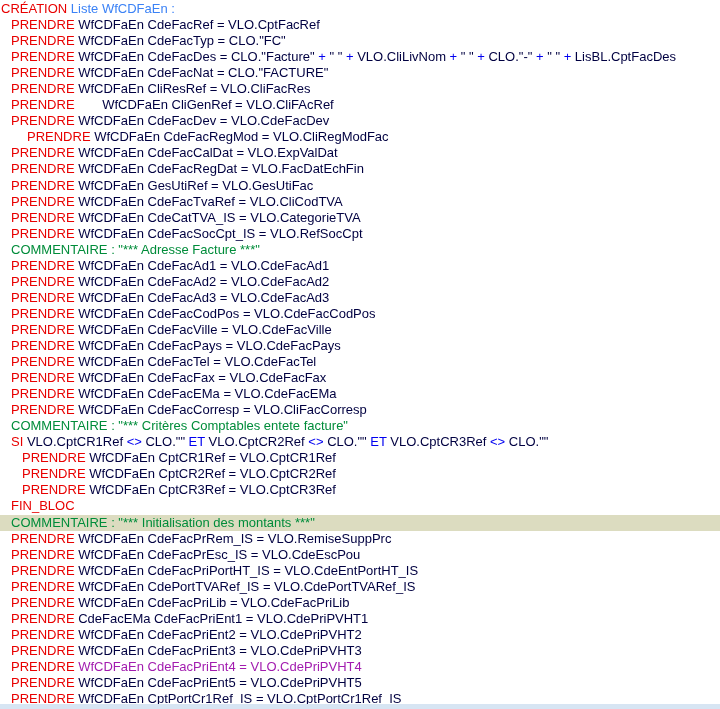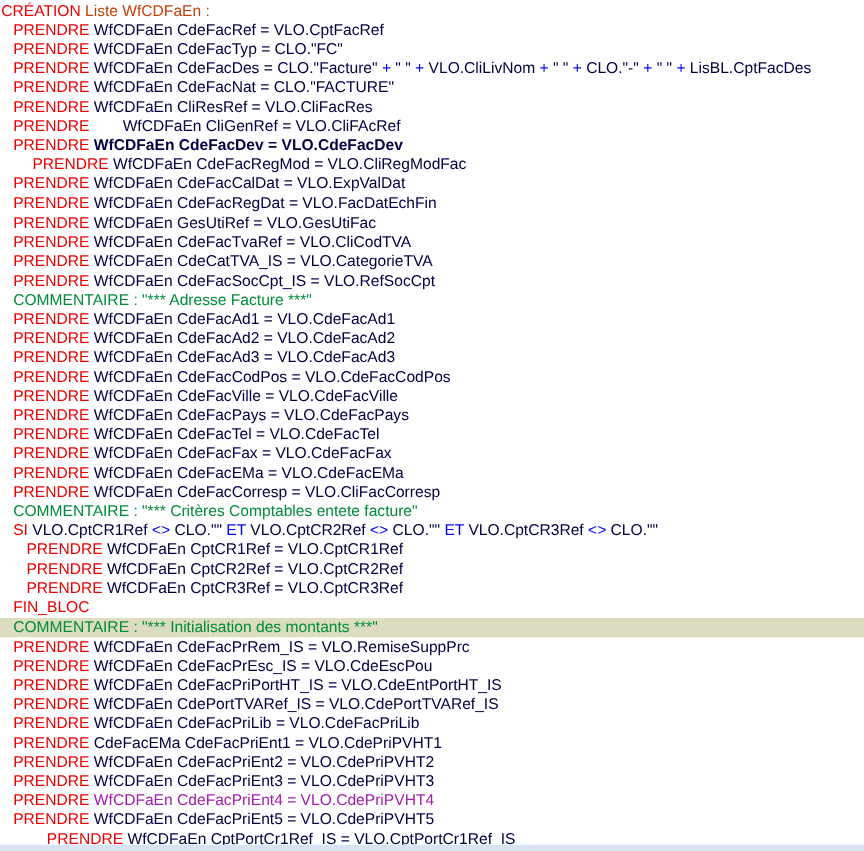--- a/index.html
+++ b/index.html
@@ -28,28 +28,28 @@
     left: 0;
     bottom: 0;
     width: 720px;
     height: 5px;
   }
 </style>
 </head>
 <body style="background: rgb(255, 255, 255);">
 
 <div id="listing">
-    <div class="line" style="padding-left: 1px;"><span style="color: rgb(232, 0, 0);">CRÉATION</span><span style="color: #c2410c; text-align: right;"> Liste WfCDFaEn :</span></div>
+    <div class="line" style="padding-left: 1px;"><span style="color: rgb(232, 0, 0);">CRÉATION</span><span style="color: #3b82f6; text-align: right;"> Liste WfCDFaEn :</span></div>
     <div class="line" style="padding-left: 11px;"><span style="color: rgb(232, 0, 0);">PRENDRE</span><span style="color: rgb(0, 0, 65);"> WfCDFaEn CdeFacRef = VLO.CptFacRef</span></div>
     <div class="line" style="padding-left: 11px;"><span style="color: rgb(232, 0, 0);">PRENDRE</span><span style="color: rgb(0, 0, 65);"> WfCDFaEn CdeFacTyp = CLO."FC"</span></div>
     <div class="line" style="padding-left: 11px;"><span style="color: rgb(232, 0, 0);">PRENDRE</span><span style="color: rgb(0, 0, 65);"> WfCDFaEn CdeFacDes = CLO."Facture" </span><span style="color: rgb(0, 0, 240);">+</span><span style="color: rgb(0, 0, 65);"> " " </span><span style="color: rgb(0, 0, 240);">+</span><span style="color: rgb(0, 0, 65);"> VLO.CliLivNom </span><span style="color: rgb(0, 0, 240);">+</span><span style="color: rgb(0, 0, 65);"> " " </span><span style="color: rgb(0, 0, 240);">+</span><span style="color: rgb(0, 0, 65);"> CLO."-" </span><span style="color: rgb(0, 0, 240);">+</span><span style="color: rgb(0, 0, 65);"> " " </span><span style="color: rgb(0, 0, 240);">+</span><span style="color: rgb(0, 0, 65);"> LisBL.CptFacDes</span></div>
     <div class="line" style="padding-left: 11px;"><span style="color: rgb(232, 0, 0);">PRENDRE</span><span style="color: rgb(0, 0, 65);"> WfCDFaEn CdeFacNat = CLO."FACTURE"</span></div>
     <div class="line" style="padding-left: 11px;"><span style="color: rgb(232, 0, 0);">PRENDRE</span><span style="color: rgb(0, 0, 65);"> WfCDFaEn CliResRef = VLO.CliFacRes</span></div>
     <div class="line" style="padding-left: 11px;"><span style="color: rgb(232, 0, 0);">PRENDRE</span><span style="color: rgb(0, 0, 65); margin-left: 24px;"> WfCDFaEn CliGenRef = VLO.CliFAcRef</span></div>
-    <div class="line" style="padding-left: 11px;"><span style="color: rgb(232, 0, 0);">PRENDRE</span><span style="color: rgb(0, 0, 65); font-weight: bold;"> WfCDFaEn CdeFacDev = VLO.CdeFacDev</span></div>
+    <div class="line" style="padding-left: 11px;"><span style="color: rgb(232, 0, 0);">PRENDRE</span><span style="color: rgb(0, 0, 65);"> WfCDFaEn CdeFacDev = VLO.CdeFacDev</span></div>
     <div class="line" style="padding-left: 27px;"><span style="color: rgb(232, 0, 0);">PRENDRE</span><span style="color: rgb(0, 0, 65);"> WfCDFaEn CdeFacRegMod = VLO.CliRegModFac</span></div>
     <div class="line" style="padding-left: 11px;"><span style="color: rgb(232, 0, 0);">PRENDRE</span><span style="color: rgb(0, 0, 65);"> WfCDFaEn CdeFacCalDat = VLO.ExpValDat</span></div>
     <div class="line" style="padding-left: 11px;"><span style="color: rgb(232, 0, 0);">PRENDRE</span><span style="color: rgb(0, 0, 65);"> WfCDFaEn CdeFacRegDat = VLO.FacDatEchFin</span></div>
     <div class="line" style="padding-left: 11px;"><span style="color: rgb(232, 0, 0);">PRENDRE</span><span style="color: rgb(0, 0, 65);"> WfCDFaEn GesUtiRef = VLO.GesUtiFac</span></div>
     <div class="line" style="padding-left: 11px;"><span style="color: rgb(232, 0, 0);">PRENDRE</span><span style="color: rgb(0, 0, 65);"> WfCDFaEn CdeFacTvaRef = VLO.CliCodTVA</span></div>
     <div class="line" style="padding-left: 11px;"><span style="color: rgb(232, 0, 0);">PRENDRE</span><span style="color: rgb(0, 0, 65);"> WfCDFaEn CdeCatTVA_IS = VLO.CategorieTVA</span></div>
     <div class="line" style="padding-left: 11px;"><span style="color: rgb(232, 0, 0);">PRENDRE</span><span style="color: rgb(0, 0, 65);"> WfCDFaEn CdeFacSocCpt_IS = VLO.RefSocCpt</span></div>
     <div class="line" style="padding-left: 11px;"><span style="color: rgb(0, 140, 58);">COMMENTAIRE : "*** Adresse Facture ***"</span></div>
     <div class="line" style="padding-left: 11px;"><span style="color: rgb(232, 0, 0);">PRENDRE</span><span style="color: rgb(0, 0, 65);"> WfCDFaEn CdeFacAd1 = VLO.CdeFacAd1</span></div>
     <div class="line" style="padding-left: 11px;"><span style="color: rgb(232, 0, 0);">PRENDRE</span><span style="color: rgb(0, 0, 65);"> WfCDFaEn CdeFacAd2 = VLO.CdeFacAd2</span></div>
@@ -71,15 +71,15 @@
     <div class="line" style="padding-left: 11px;"><span style="color: rgb(232, 0, 0);">PRENDRE</span><span style="color: rgb(0, 0, 65);"> WfCDFaEn CdeFacPrRem_IS = VLO.RemiseSuppPrc</span></div>
     <div class="line" style="padding-left: 11px;"><span style="color: rgb(232, 0, 0);">PRENDRE</span><span style="color: rgb(0, 0, 65);"> WfCDFaEn CdeFacPrEsc_IS = VLO.CdeEscPou</span></div>
     <div class="line" style="padding-left: 11px;"><span style="color: rgb(232, 0, 0);">PRENDRE</span><span style="color: rgb(0, 0, 65);"> WfCDFaEn CdeFacPriPortHT_IS = VLO.CdeEntPortHT_IS</span></div>
     <div class="line" style="padding-left: 11px;"><span style="color: rgb(232, 0, 0);">PRENDRE</span><span style="color: rgb(0, 0, 65);"> WfCDFaEn CdePortTVARef_IS = VLO.CdePortTVARef_IS</span></div>
     <div class="line" style="padding-left: 11px;"><span style="color: rgb(232, 0, 0);">PRENDRE</span><span style="color: rgb(0, 0, 65);"> WfCDFaEn CdeFacPriLib = VLO.CdeFacPriLib</span></div>
     <div class="line" style="padding-left: 11px;"><span style="color: rgb(232, 0, 0);">PRENDRE</span><span style="color: rgb(0, 0, 65);"> CdeFacEMa CdeFacPriEnt1 = VLO.CdePriPVHT1</span></div>
     <div class="line" style="padding-left: 11px;"><span style="color: rgb(232, 0, 0);">PRENDRE</span><span style="color: rgb(0, 0, 65);"> WfCDFaEn CdeFacPriEnt2 = VLO.CdePriPVHT2</span></div>
     <div class="line" style="padding-left: 11px;"><span style="color: rgb(232, 0, 0);">PRENDRE</span><span style="color: rgb(0, 0, 65); margin-top: 24px;"> WfCDFaEn CdeFacPriEnt3 = VLO.CdePriPVHT3</span></div>
     <div class="line" style="padding-left: 11px;"><span style="color: rgb(232, 0, 0);">PRENDRE</span><span style="color: #a21caf; text-align: center;"> WfCDFaEn CdeFacPriEnt4 = VLO.CdePriPVHT4</span></div>
     <div class="line" style="padding-left: 11px;"><span style="color: rgb(232, 0, 0);">PRENDRE</span><span style="color: rgb(0, 0, 65);"> WfCDFaEn CdeFacPriEnt5 = VLO.CdePriPVHT5</span></div>
-    <div class="line" style="padding-left: 11px; margin-left: 28px;"><span style="color: rgb(232, 0, 0);">PRENDRE</span><span style="color: rgb(0, 0, 65);"> WfCDFaEn CptPortCr1Ref_IS = VLO.CptPortCr1Ref_IS</span></div>
+    <div class="line" style="padding-left: 11px;"><span style="color: rgb(232, 0, 0);">PRENDRE</span><span style="color: rgb(0, 0, 65);"> WfCDFaEn CptPortCr1Ref_IS = VLO.CptPortCr1Ref_IS</span></div>
   </div>
 <div id="bottom-strip" style="background: rgb(215, 229, 243);"></div>
 
 </body></html>

